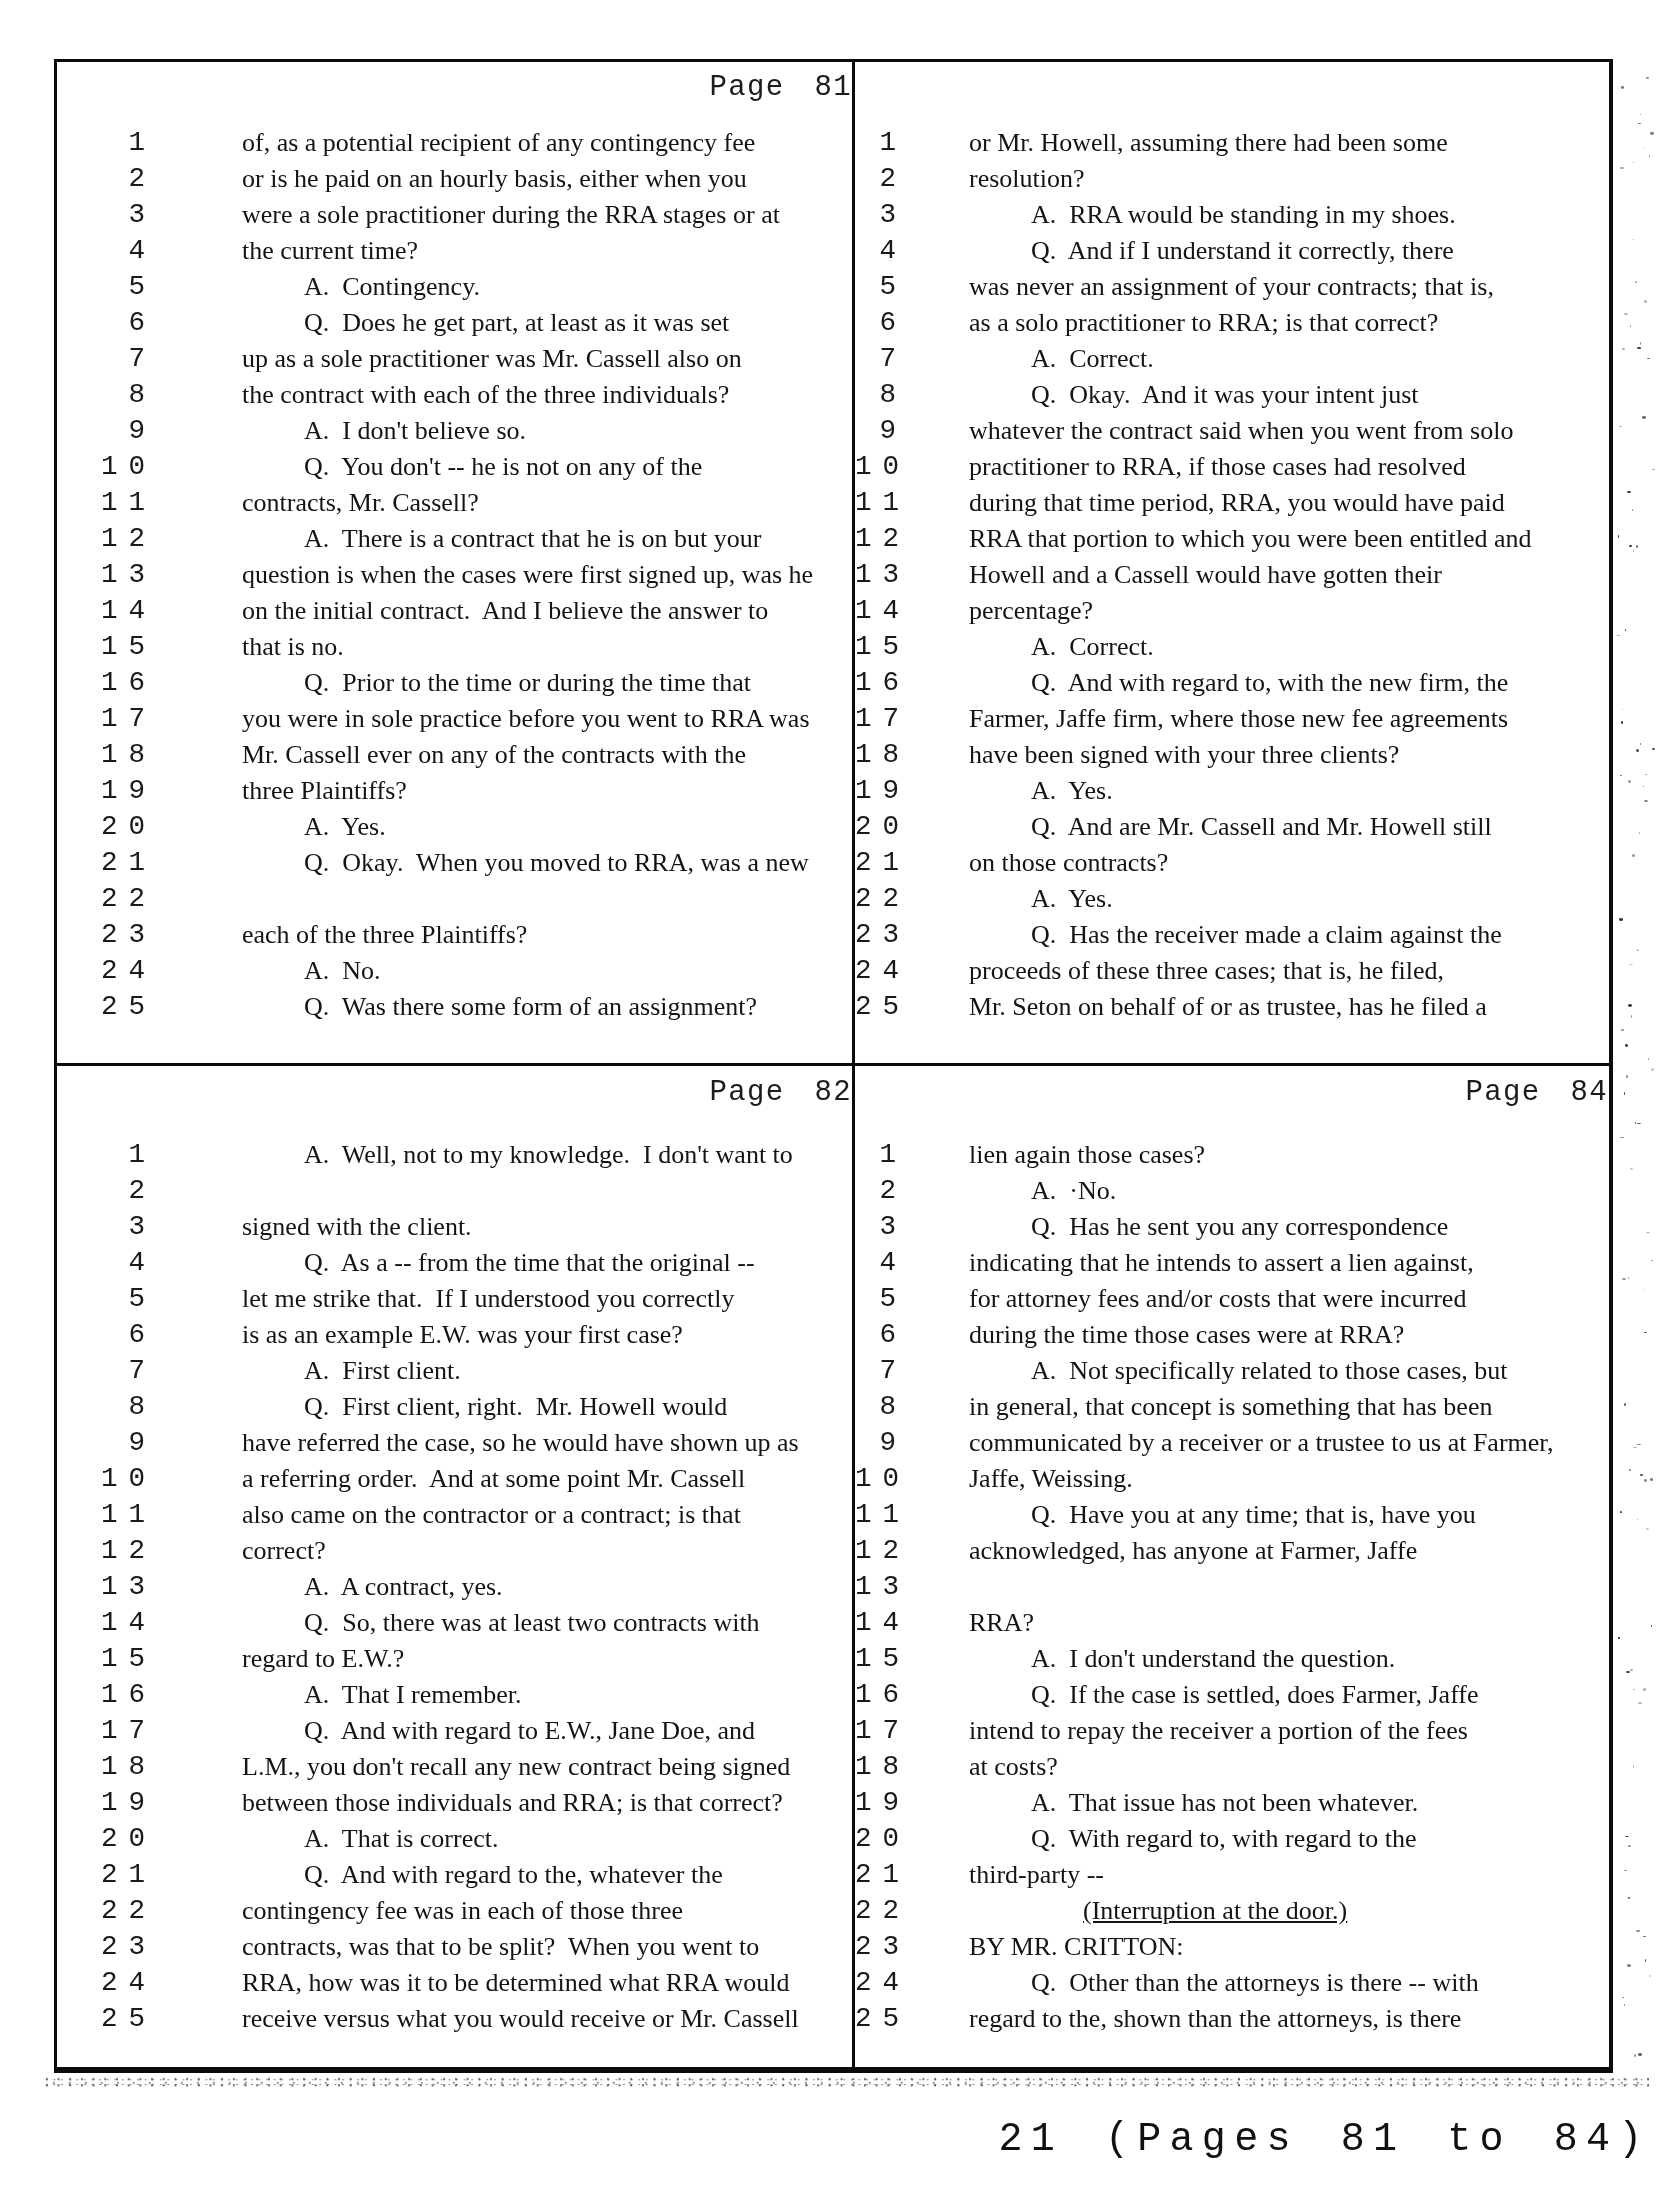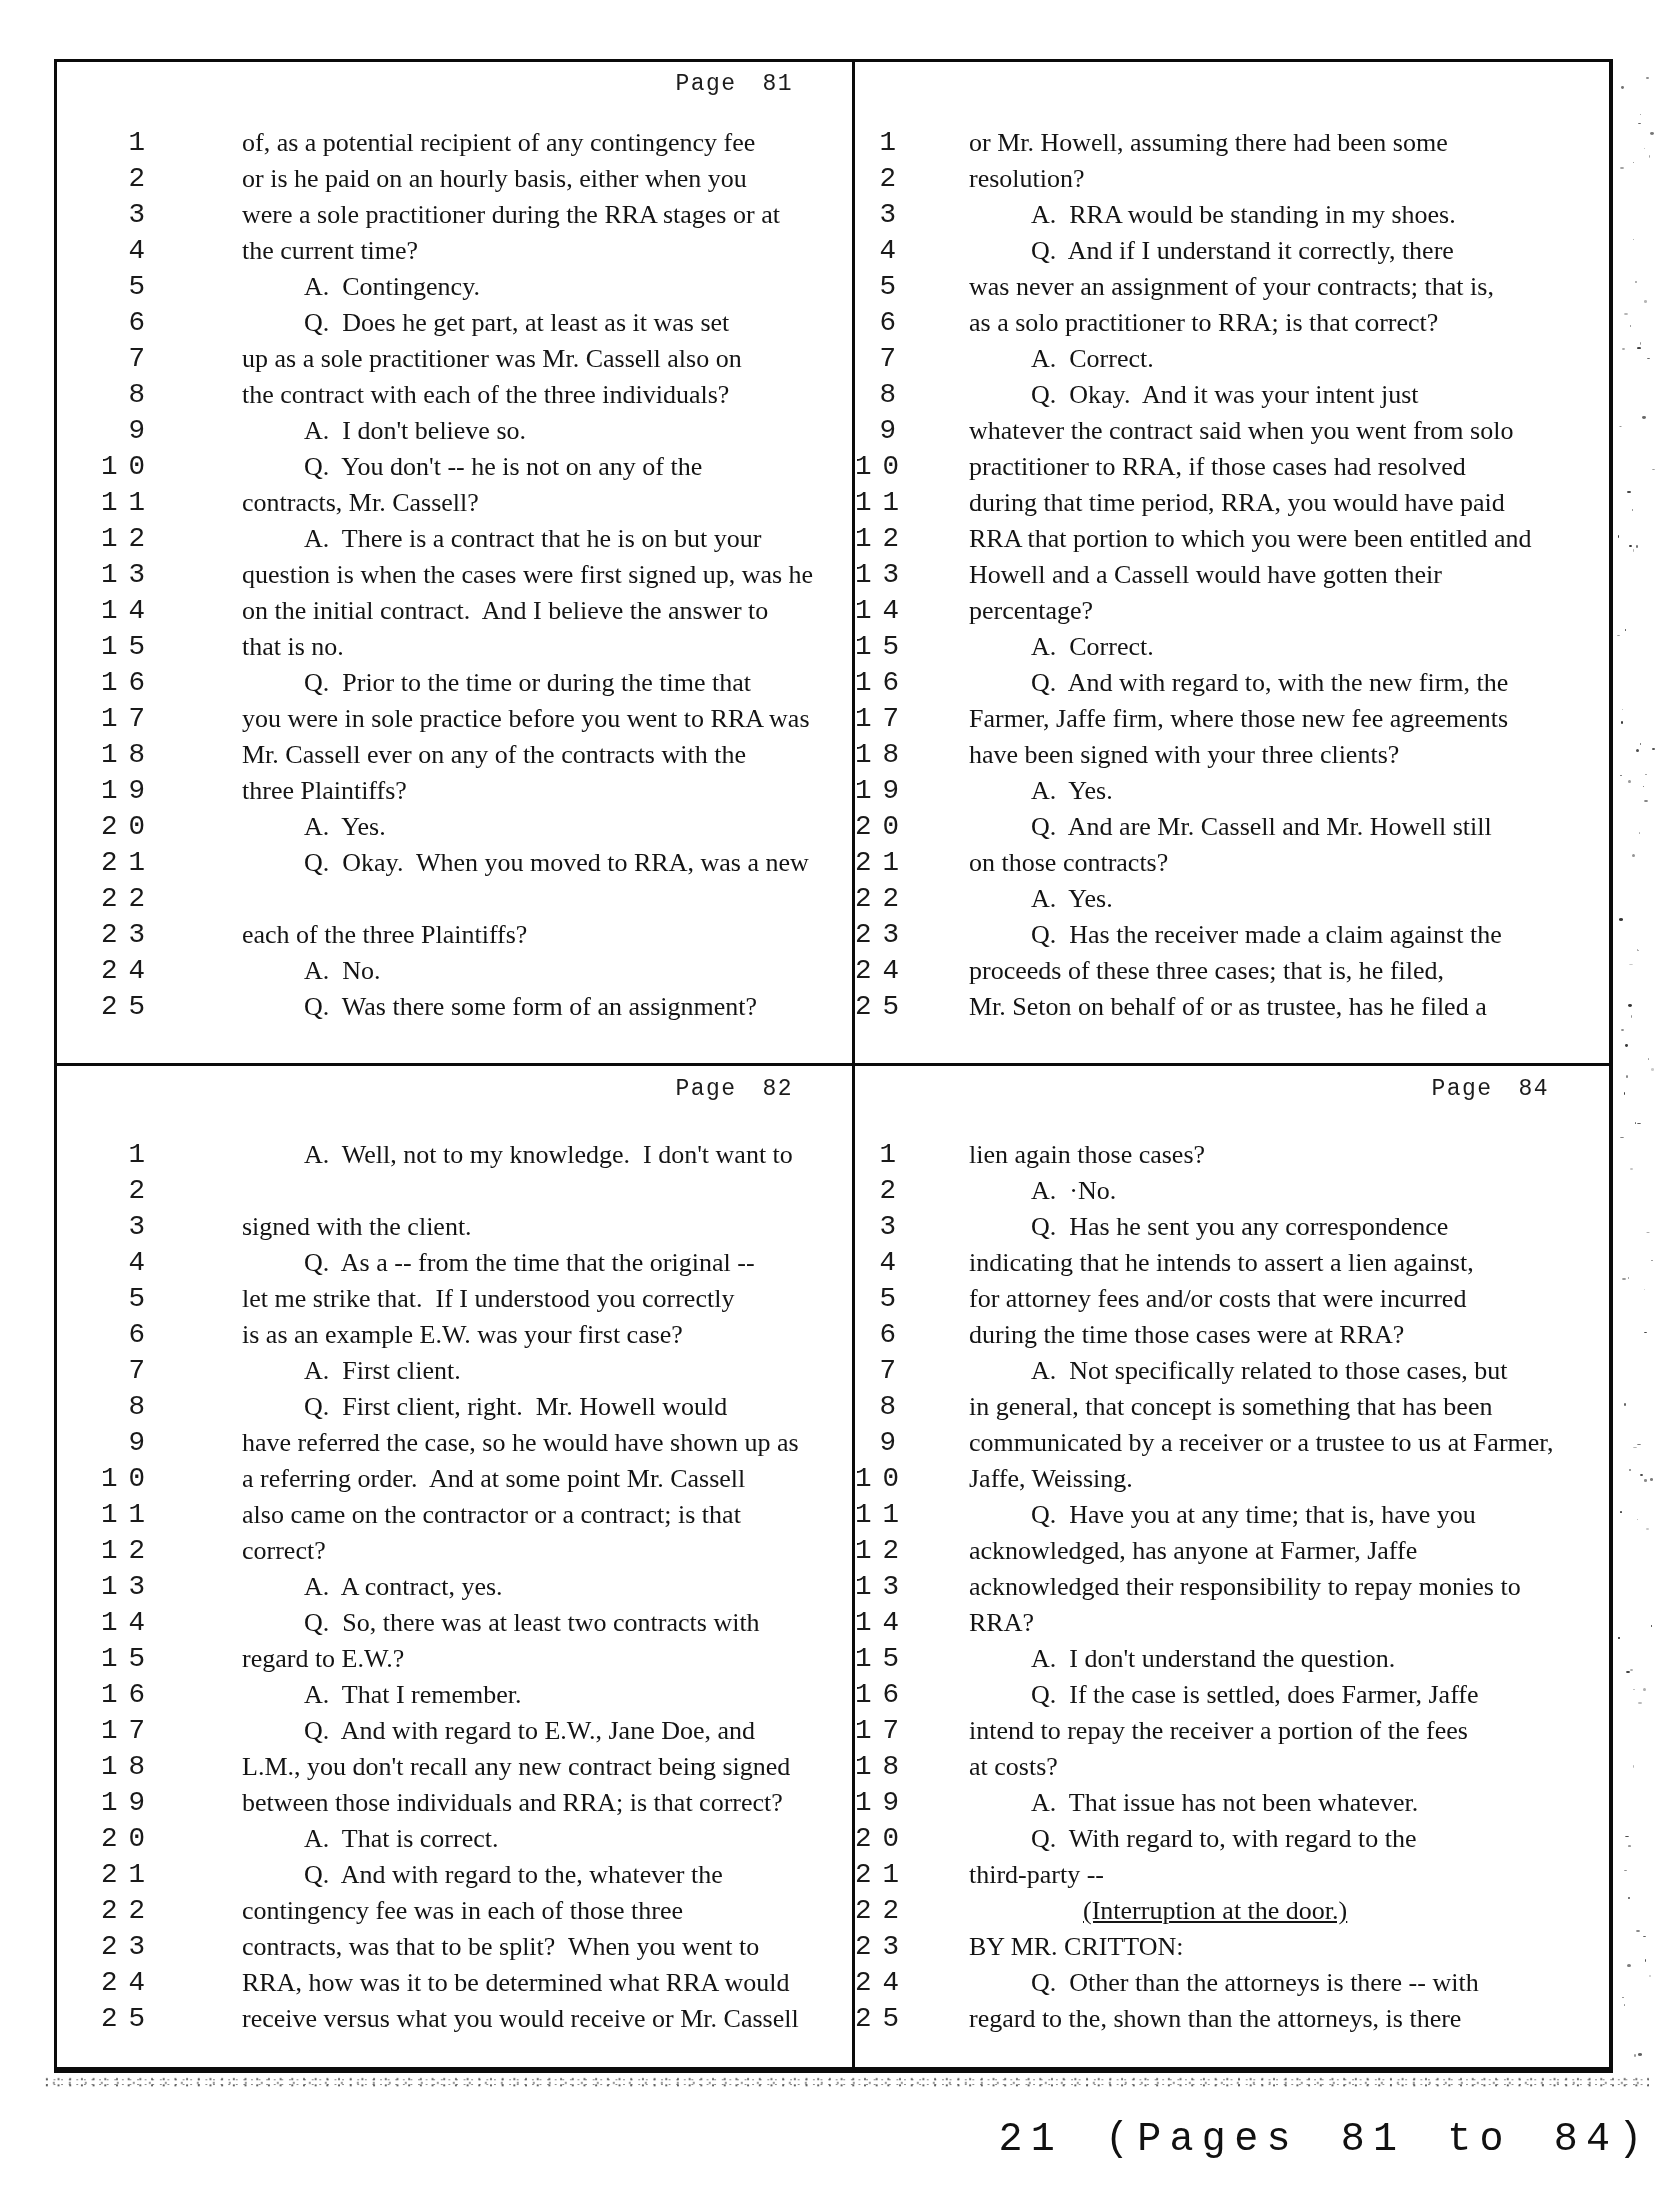--- a/index.html
+++ b/index.html
@@ -7,22 +7,22 @@
         font-family:"Liberation Serif",serif;color:#141414;}
   .grid{position:absolute;left:54px;top:59px;width:1559px;height:2014px;
         border-style:solid;border-color:#0b0b0b;border-width:3.4px 4.1px 6.2px 3.4px;box-sizing:border-box;}
   .divider-v{position:absolute;left:795px;top:0;width:2.8px;height:100%;background:#0b0b0b;}
   .divider-h{position:absolute;left:0;top:1001px;width:100%;height:3.4px;background:#0b0b0b;}
   .quad{position:absolute;}
   .q-tl{left:0;top:0;width:795px;height:1001px;}
   .q-tr{left:798px;top:0;width:753px;height:1001px;}
   .q-bl{left:0;top:1005px;width:795px;height:1000px;}
   .q-br{left:798px;top:1005px;width:753px;height:1000px;}
-  .quad-header{margin-top:9px;padding-right:59px;text-align:right;
-        font-family:"Liberation Mono",monospace;font-size:23px;letter-spacing:1.4px;word-spacing:11px;color:#1c1c1c;}
+  .quad-header{margin-top:9px;text-align:right;
+        font-family:"Liberation Mono",monospace;font-size:29px;letter-spacing:1.4px;word-spacing:11px;color:#1c1c1c;}
   .lines{position:absolute;left:0;right:0;}
   .q-top .lines{top:63px;}
   .q-bottom .lines{top:70px;}
   .line{position:relative;height:36px;line-height:36px;}
   .num{position:absolute;top:0;left:0;text-align:right;
         font-family:"Liberation Mono",monospace;font-size:27.6px;letter-spacing:11px;color:#1a1a1a;}
   .q-left .num{width:99px;}
   .q-right .num{width:52px;}
   .txt{position:absolute;top:0;white-space:pre;font-size:26px;color:#141414;}
   .q-left .txt{left:167px;margin-left:18px;}
@@ -411,21 +411,20 @@
           <div class="line">
             <span class="num">11</span>
             <span class="txt i1">Q.  Have you at any time; that is, have you</span>
           </div>
           <div class="line">
             <span class="num">12</span>
             <span class="txt">acknowledged, has anyone at Farmer, Jaffe</span>
           </div>
           <div class="line">
             <span class="num">13</span>
-            <span class="txt">acknowledged their responsibility to repay monies to</span>
           </div>
           <div class="line">
             <span class="num">14</span>
             <span class="txt">RRA?</span>
           </div>
           <div class="line">
             <span class="num">15</span>
             <span class="txt i1">A.  I don't understand the question.</span>
           </div>
           <div class="line">

